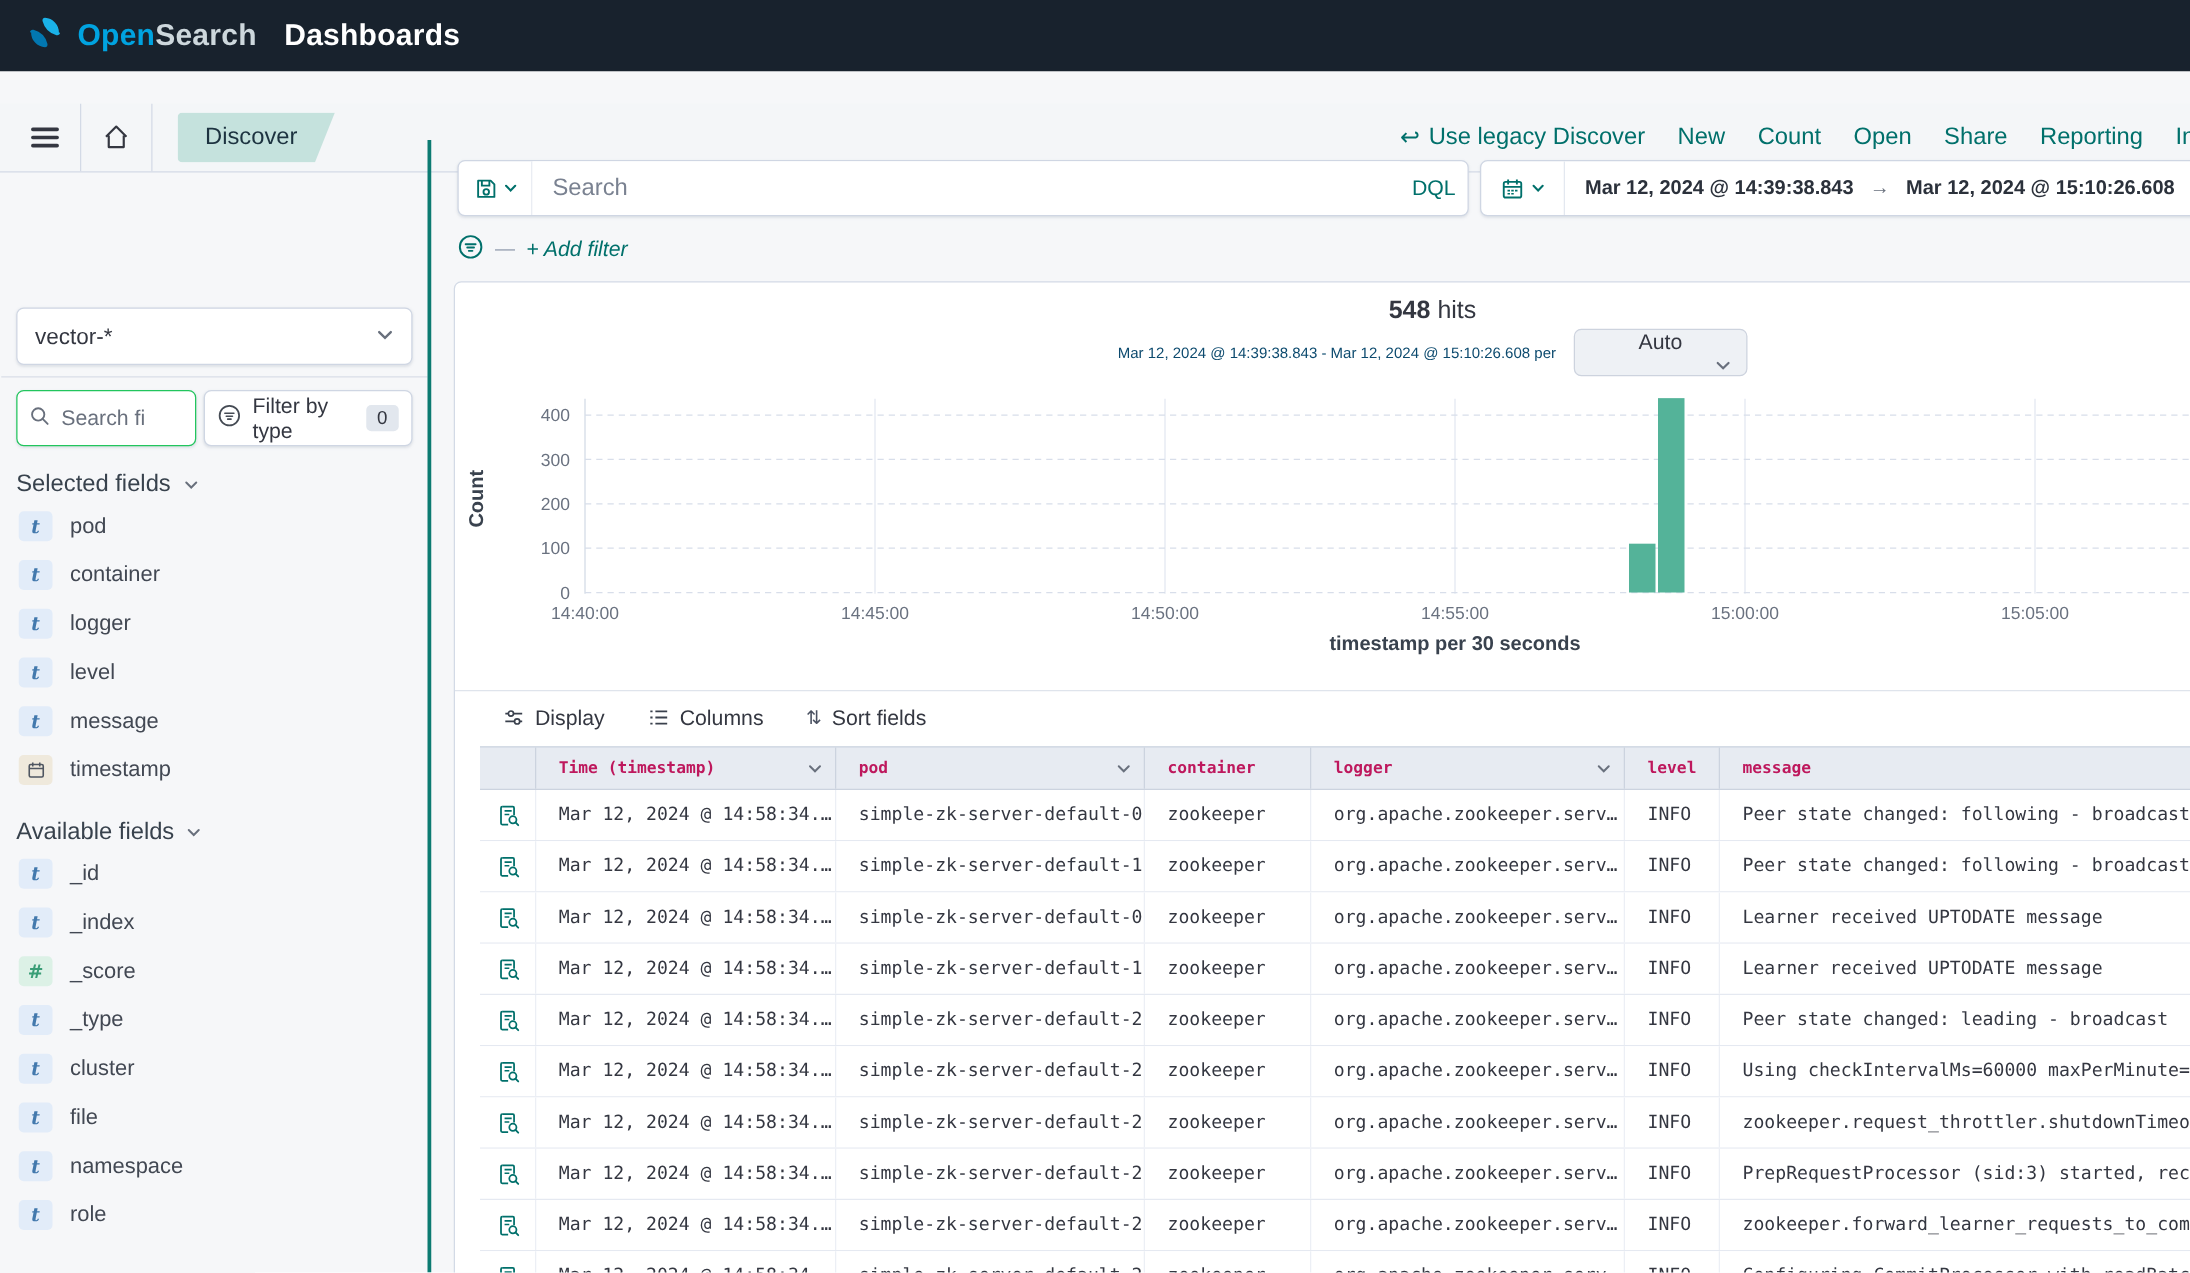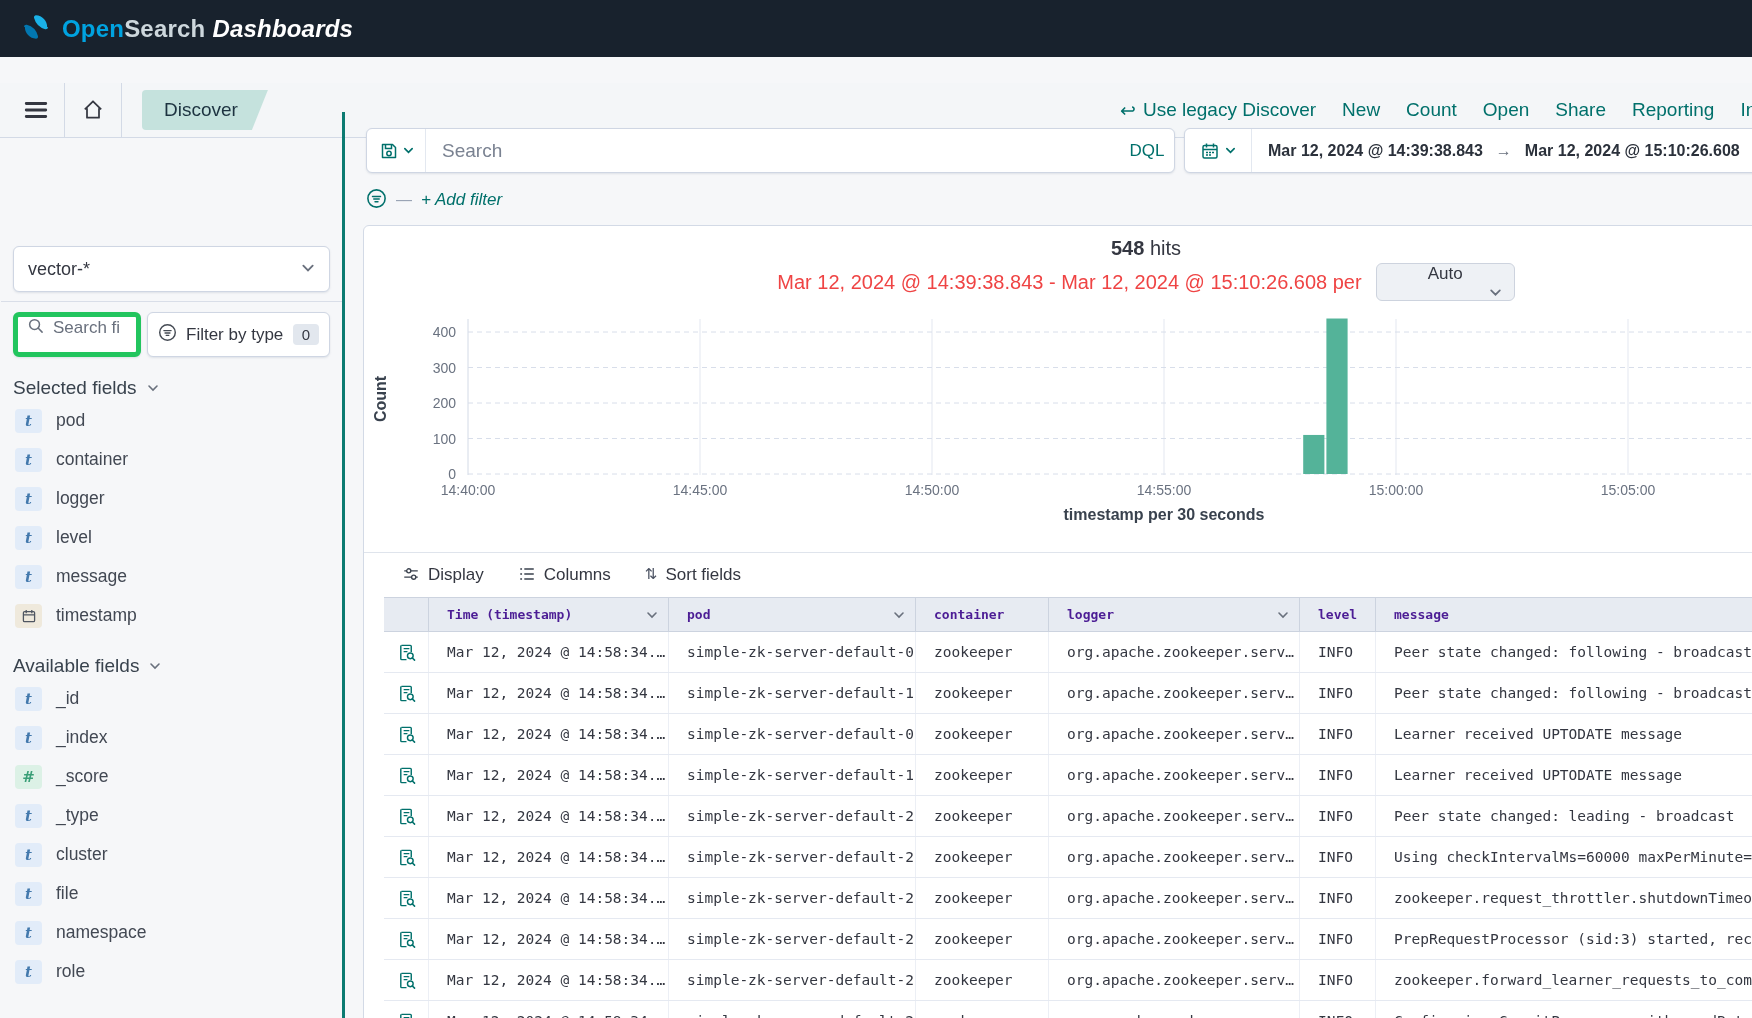--- a/index.html
+++ b/index.html
@@ -4,21 +4,21 @@
 <style>
   html,body{margin:0;padding:0;}
   body{width:1752px;height:1018px;overflow:hidden;background:#f6f7f9;
        font-family:"Liberation Sans",sans-serif;color:#343741;}
   .screen{position:relative;width:1752px;height:1018px;overflow:hidden;}
 
   
   .topbar{position:absolute;top:0;left:0;right:0;height:57px;background:#18222d;
           display:flex;align-items:center;padding-left:20px;box-sizing:border-box;}
   .brand{font-size:24px;font-weight:bold;margin-left:10px;letter-spacing:.2px;}
-  .b-open{color:#00a3e0;} .b-search{color:#cdd7dc;} .b-dash{color:#ffffff;margin-left:7px;font-style:italic;}
+  .b-open{color:#00a3e0;} .b-search{color:#cdd7dc;} .b-dash{color:#ffffff;margin-left:22px;}
 
   
   .navbar{position:absolute;top:57px;left:0;right:0;height:55px;background:#f4f6f8;
           border-bottom:1px solid #d3dae6;display:flex;align-items:center;box-sizing:border-box;margin-top:26px;}
   .nav-left{display:flex;align-items:center;height:100%;padding-left:16px;}
   .icon-btn{display:flex;align-items:center;justify-content:center;width:40px;height:100%;cursor:pointer;color:#343741;}
   .nav-sep{width:1px;height:100%;background:#d3dae6;margin:0 8px;}
   .crumb{background:#c5e2dd;color:#1d3340;font-size:19px;padding:9px 30px 9px 22px;margin-left:12px;
          clip-path:polygon(0 0,100% 0,calc(100% - 16px) 100%,0 100%);border-radius:4px 0 0 4px;}
   .nav-links{position:absolute;left:1120px;top:0;height:100%;display:flex;align-items:center;
@@ -28,22 +28,22 @@
 
   
   .sidebar{position:absolute;top:112px;left:0;width:342px;bottom:0;box-sizing:border-box;
            padding:0 12px 0 13px;overflow:hidden;}
   .idx-select{margin-top:134px;height:46px;background:#fff;border:1px solid #cfd6e3;border-radius:6px;
               display:flex;align-items:center;padding:0 14px;font-size:18px;box-sizing:border-box;
               box-shadow:0 1px 2px rgba(152,162,179,.25);cursor:pointer;}
   .idx-select .chev{margin-left:auto;color:#69707d;}
   .side-sep{height:1px;background:#d9dee8;margin:9px -13px 0 -12px;}
   .side-controls{margin-top:10px;display:flex;gap:6px;}
-  .fld-search{width:128px;height:45px;background:#fff;border:5px solid #22c55e;border-radius:6px;
-              display:flex;align-items:flex-start;padding:0 9px;box-sizing:border-box;gap:7px;
+  .fld-search{width:144px;height:45px;background:#fff;border:1px solid #22c55e;border-radius:6px;
+              display:flex;align-items:center;padding:0 9px;box-sizing:border-box;gap:7px;
               box-shadow:0 1px 2px rgba(152,162,179,.25);}
   .fld-search input{border:0;outline:none;width:74px;font-size:17px;font-family:"Liberation Sans",sans-serif;
                     color:#343741;background:transparent;}
   .fld-search input::placeholder{color:#69707d;}
   .type-filter{flex:1;height:45px;background:#fff;border:1px solid #cfd6e3;border-radius:6px;
                display:flex;align-items:center;gap:9px;padding:0 10px;box-sizing:border-box;
                font-size:17px;color:#343741;cursor:pointer;box-shadow:0 1px 2px rgba(152,162,179,.25);}
   .count-badge{margin-left:auto;background:#e2e7ee;border-radius:4px;padding:2px 9px;font-size:15px;color:#343741;}
   .section-h{margin-top:18px;height:26px;display:flex;align-items:center;gap:10px;
              font-size:19px;color:#38424d;cursor:pointer;}
@@ -81,36 +81,36 @@
   .filter-row{margin-top:12px;height:30px;display:flex;align-items:center;margin-left:3px;gap:9px;}
   .filter-dash{color:#98a2b3;font-size:16px;}
   .add-filter{color:#00706b;font-size:17px;cursor:pointer;font-style:italic;}
 
   
   .panel{margin-top:10px;width:1566px;height:860px;background:#fff;border:1px solid #d3dae6;
          border-radius:6px;box-sizing:border-box;padding-top:10px;overflow:hidden;}
   .hits-line{text-align:center;font-size:20px;height:24px;line-height:24px;color:#343741;}
   .hits-line b{font-weight:bold;}
   .subtitle-row{margin-top:2px;height:40px;display:flex;align-items:center;justify-content:center;gap:14px;}
-  .subtitle{font-size:20px;color:#ef4444;}
+  .subtitle{font-size:12px;color:#0c4a6e;}
   .interval-select{width:139px;height:38px;background:#eef1f5;border:1px solid #cdd3de;border-radius:6px;
                    display:flex;align-items:center;padding:0 12px;font-size:17px;box-sizing:border-box;cursor:pointer;flex-direction:column;}
   .interval-select .chev{margin-left:auto;color:#69707d;}
   .chart-wrap{margin-top:12px;height:212px;}
   .table-section{margin-top:26px;border-top:1px solid #dfe4ec;padding-top:8px;}
   .tbl-toolbar{height:28px;display:flex;align-items:center;gap:34px;margin-left:38px;
                font-size:17px;color:#343741;}
   .tool-item{display:flex;align-items:flex-start;gap:8px;cursor:pointer;}
   .sort-glyph{font-size:15px;color:#4a5161;}
 
   
   .dtable{margin-top:8px;margin-left:20px;width:1546px;font-family:"DejaVu Sans Mono",monospace;}
   .thead{display:flex;height:33px;background:#e7ebf2;border-top:1px solid #ccd3df;border-bottom:1px solid #ccd3df;}
   .th{display:flex;align-items:center;box-sizing:border-box;padding:0 10px 0 18px;font-size:13px;
-      font-weight:bold;color:#4c1d95;border-right:1px solid #ccd3df;cursor:pointer;gap:48px;}
+      font-weight:bold;color:#be185d;border-right:1px solid #ccd3df;cursor:pointer;gap:48px;}
   .th .chev{margin-left:auto;color:#69707d;}
   .trow{display:flex;height:40px;border-bottom:1px solid #e5e9f1;background:#fff;}
   .td{display:flex;align-items:center;box-sizing:border-box;padding:0 10px 0 18px;font-size:14.5px;
       color:#343741;border-right:1px solid #eceff5;white-space:nowrap;overflow:hidden;}
   .c0{width:45px;padding:0;justify-content:center;}
   .c1{width:240px;} .c2{width:247px;} .c3{width:133px;} .c4{width:251px;} .c5{width:76px;}
   .c6{width:554px;border-right:0;}
   .row-expand{cursor:pointer;display:flex;}
 </style>
 </head>

